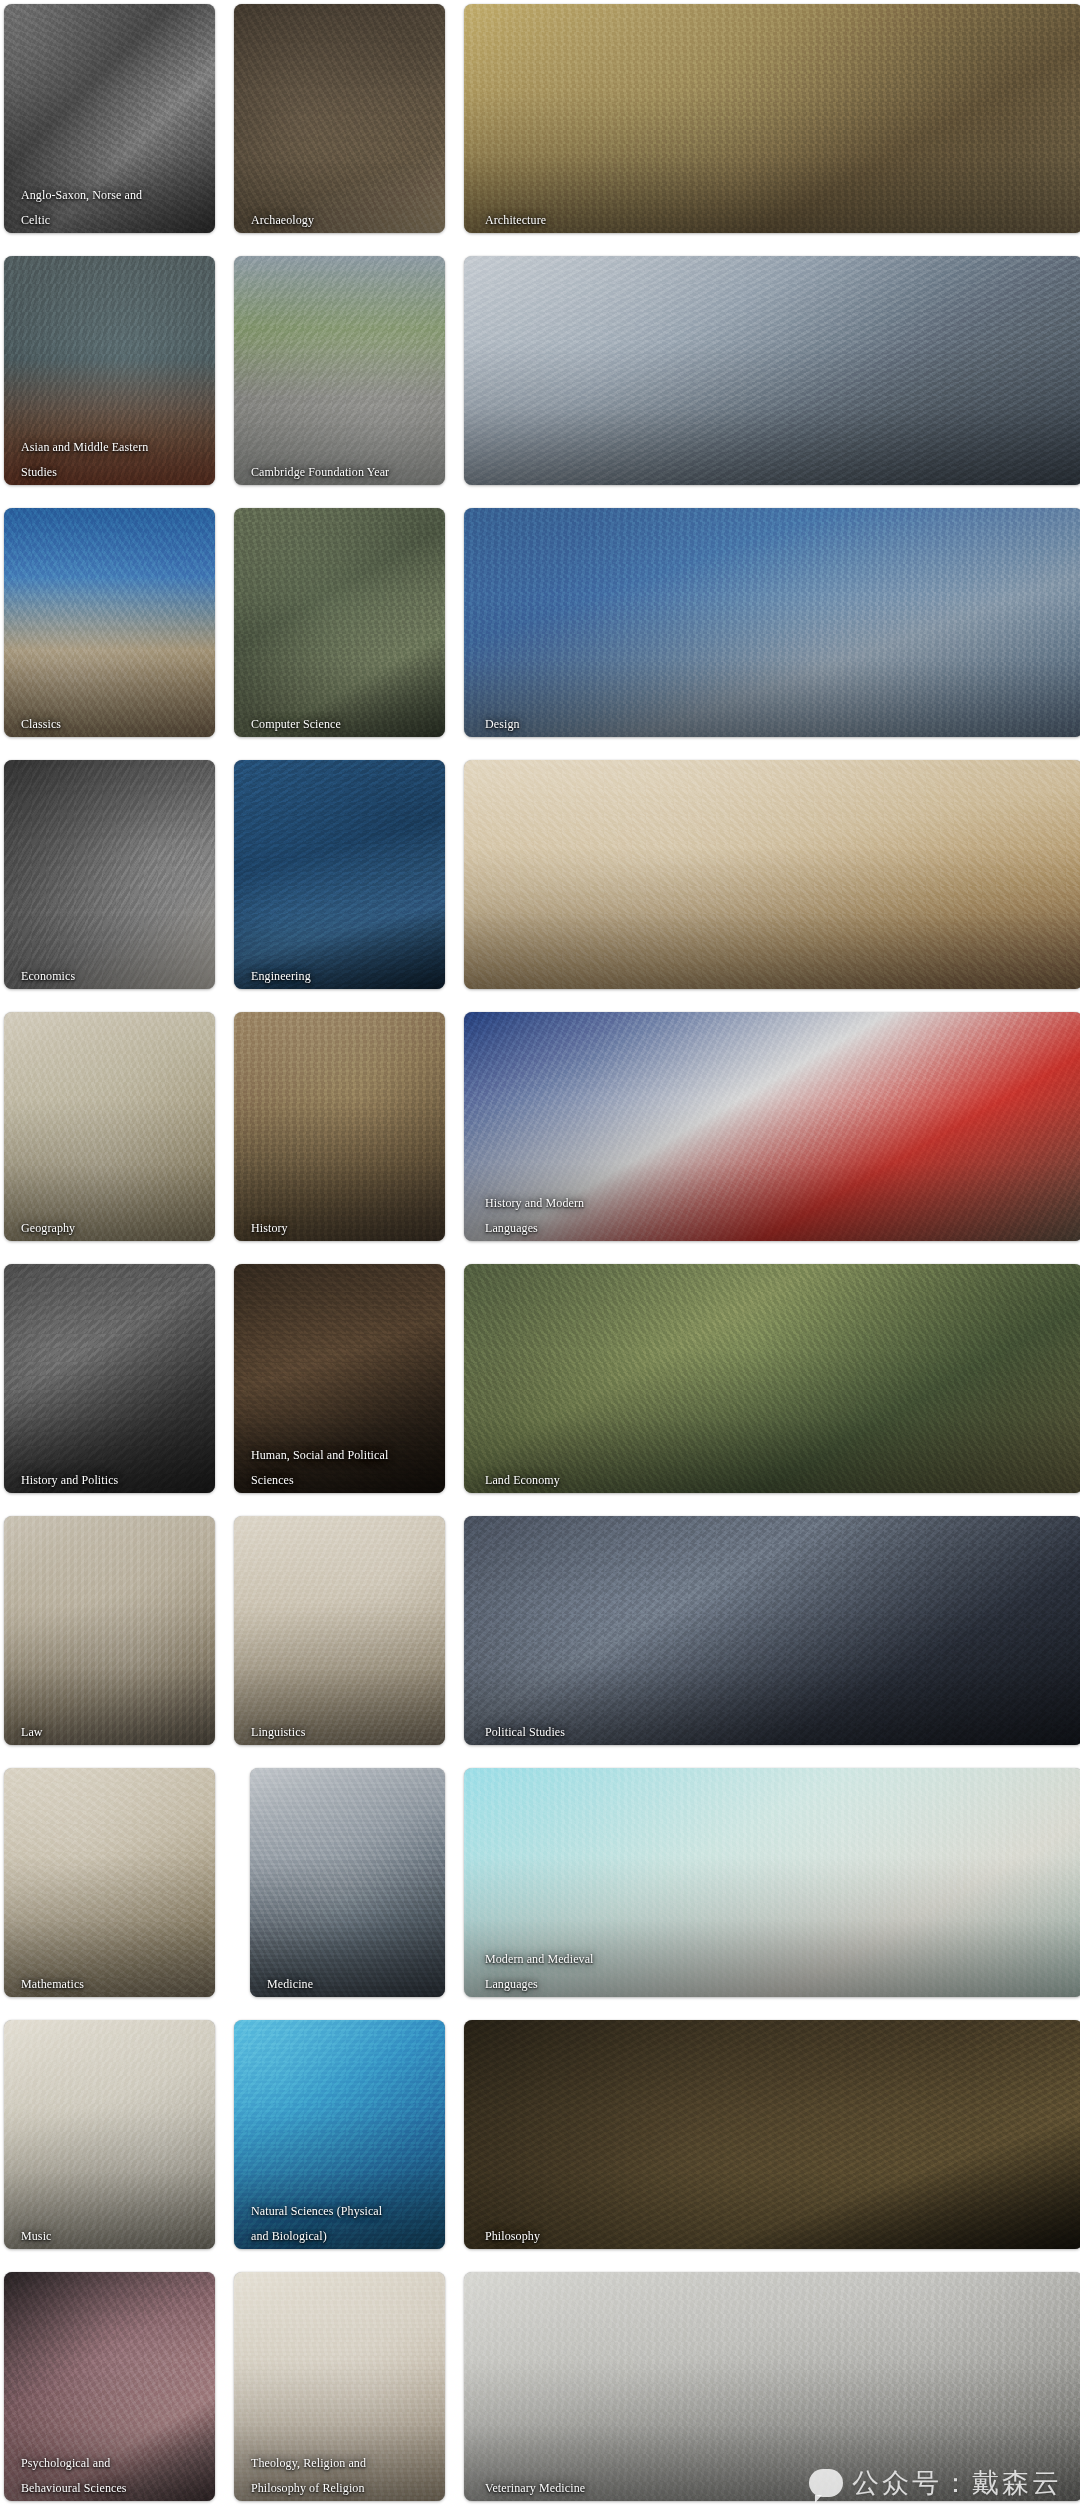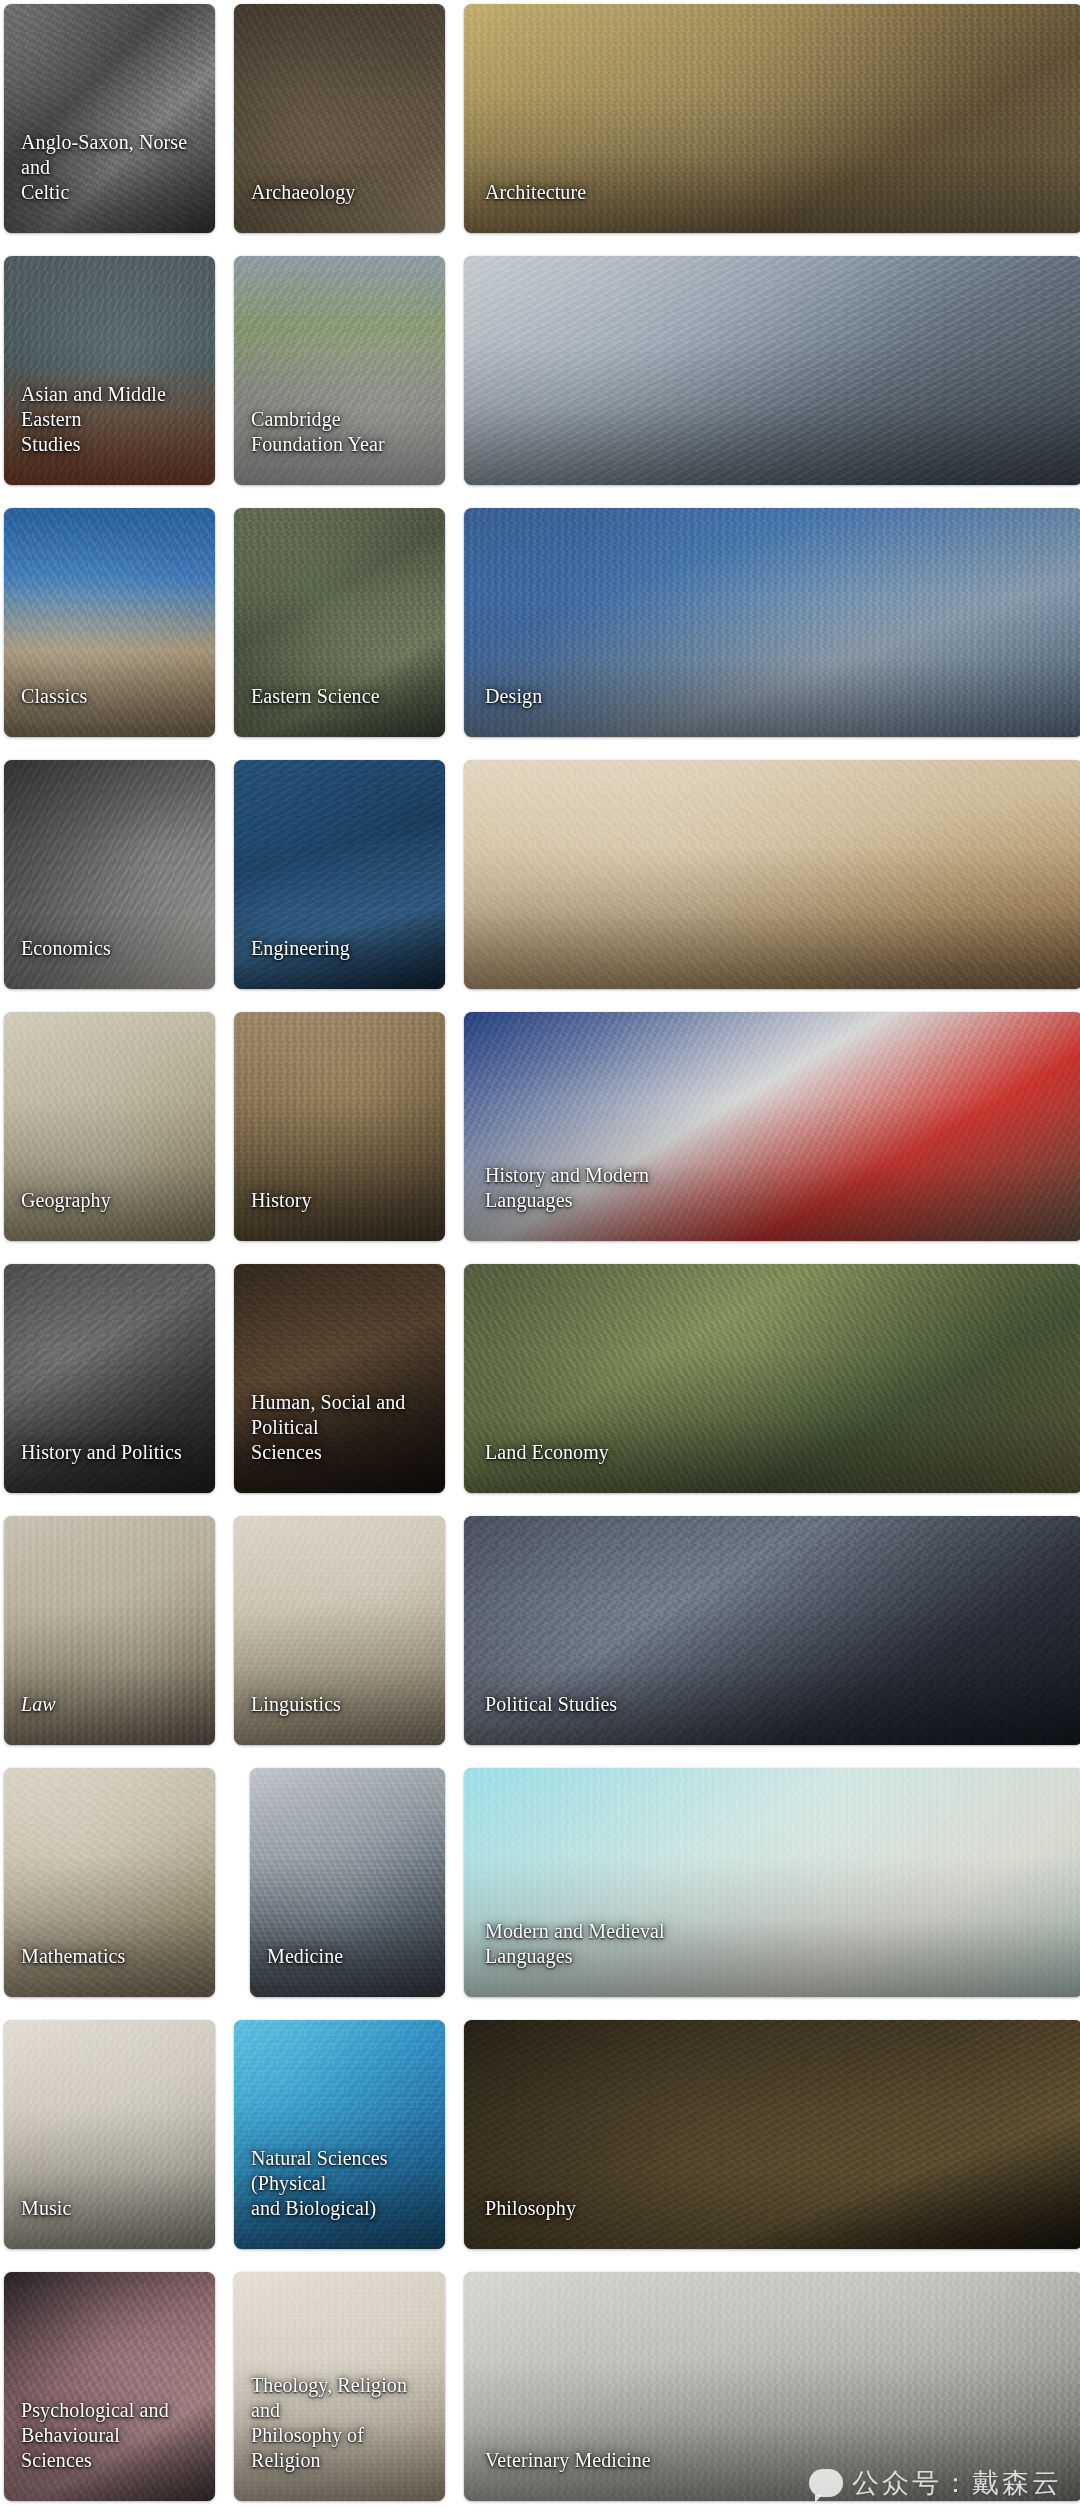--- a/index.html
+++ b/index.html
@@ -36,23 +36,23 @@
     background-size: 14px 14px, 9px 9px, 100% 100%;
     opacity: .5;
     mix-blend-mode: overlay;
   }
   .card .shade {
     position: absolute; left:0; right:0; bottom:0; height: 62%;
     background: linear-gradient(to top, rgba(0,0,0,0.42), rgba(0,0,0,0.10) 55%, rgba(0,0,0,0) 100%);
   }
   .card .label {
     position: absolute;
-    left: 17px; right: 22px; bottom: 28px;
+    left: 17px; right: 22px; bottom: 0;
     color: #ffffff;
-    font-size: 20px;
+    font-size: 12px;
     line-height: 25px;
     letter-spacing: .1px;
     text-shadow: 0 1px 2px rgba(0,0,0,.92), 0 0 5px rgba(0,0,0,.75), 0 0 11px rgba(0,0,0,.5);
     white-space: pre-line;
   }
   .c3 .label { left: 21px; }
   
   #watermark {
     position: absolute;
     right: 18px; bottom: 18px;
@@ -112,21 +112,21 @@
       <div class="shade"></div>
     </div>
     <div class="card" style="background-image: linear-gradient(rgb(47, 110, 168) 0%, rgb(74, 134, 188) 30%, rgb(185, 170, 142) 62%, rgb(140, 122, 94) 100%);">
       <div class="tex" style="background-image: repeating-linear-gradient(53deg, rgba(255, 255, 255, 0.1) 0px, rgba(255, 255, 255, 0.1) 3px, rgba(0, 0, 0, 0.1) 3px, rgba(0, 0, 0, 0.1) 7px), repeating-linear-gradient(121deg, rgba(255, 255, 255, 0.08) 0px, rgba(255, 255, 255, 0.08) 2px, rgba(0, 0, 0, 0.08) 2px, rgba(0, 0, 0, 0.08) 5px), radial-gradient(circle at 32% 74%, rgba(255, 255, 255, 0.22), rgba(0, 0, 0, 0.22) 70%);"></div>
       <div class="shade"></div>
       <div class="label">Classics</div>
     </div>
     <div class="card" style="background-image: linear-gradient(150deg, rgb(111, 122, 94) 0%, rgb(85, 96, 74) 40%, rgb(127, 138, 106) 70%, rgb(64, 74, 56) 100%);">
       <div class="tex" style="background-image: repeating-linear-gradient(76deg, rgba(255, 255, 255, 0.1) 0px, rgba(255, 255, 255, 0.1) 3px, rgba(0, 0, 0, 0.1) 3px, rgba(0, 0, 0, 0.1) 7px), repeating-linear-gradient(162deg, rgba(255, 255, 255, 0.08) 0px, rgba(255, 255, 255, 0.08) 2px, rgba(0, 0, 0, 0.08) 2px, rgba(0, 0, 0, 0.08) 5px), radial-gradient(circle at 45% 43%, rgba(255, 255, 255, 0.22), rgba(0, 0, 0, 0.22) 70%);"></div>
       <div class="shade"></div>
-      <div class="label">Eastern Science</div>
+      <div class="label">Computer Science</div>
     </div>
     <div class="card c3" style="background-image: linear-gradient(160deg, rgb(63, 110, 158) 0%, rgb(74, 122, 172) 30%, rgb(143, 160, 176) 64%, rgb(106, 127, 146) 100%);">
       <div class="tex" style="background-image: repeating-linear-gradient(99deg, rgba(255, 255, 255, 0.1) 0px, rgba(255, 255, 255, 0.1) 3px, rgba(0, 0, 0, 0.1) 3px, rgba(0, 0, 0, 0.1) 7px), repeating-linear-gradient(203deg, rgba(255, 255, 255, 0.08) 0px, rgba(255, 255, 255, 0.08) 2px, rgba(0, 0, 0, 0.08) 2px, rgba(0, 0, 0, 0.08) 5px), radial-gradient(circle at 58% 72%, rgba(255, 255, 255, 0.22), rgba(0, 0, 0, 0.22) 70%);"></div>
       <div class="shade"></div>
       <div class="label">Design</div>
     </div>
     <div class="card" style="background-image: linear-gradient(150deg, rgb(58, 58, 58) 0%, rgb(94, 94, 94) 35%, rgb(140, 140, 140) 68%, rgb(200, 196, 188) 100%);">
       <div class="tex" style="background-image: repeating-linear-gradient(122deg, rgba(255, 255, 255, 0.1) 0px, rgba(255, 255, 255, 0.1) 3px, rgba(0, 0, 0, 0.1) 3px, rgba(0, 0, 0, 0.1) 7px), repeating-linear-gradient(124deg, rgba(255, 255, 255, 0.08) 0px, rgba(255, 255, 255, 0.08) 2px, rgba(0, 0, 0, 0.08) 2px, rgba(0, 0, 0, 0.08) 5px), radial-gradient(circle at 71% 41%, rgba(255, 255, 255, 0.22), rgba(0, 0, 0, 0.22) 70%);"></div>
       <div class="shade"></div>
       <div class="label">Economics</div>
@@ -165,21 +165,21 @@
       <div class="tex" style="background-image: repeating-linear-gradient(43deg, rgba(255, 255, 255, 0.1) 0px, rgba(255, 255, 255, 0.1) 3px, rgba(0, 0, 0, 0.1) 3px, rgba(0, 0, 0, 0.1) 7px), repeating-linear-gradient(171deg, rgba(255, 255, 255, 0.08) 0px, rgba(255, 255, 255, 0.08) 2px, rgba(0, 0, 0, 0.08) 2px, rgba(0, 0, 0, 0.08) 5px), radial-gradient(circle at 34% 64%, rgba(255, 255, 255, 0.22), rgba(0, 0, 0, 0.22) 70%);"></div>
       <div class="shade"></div>
       <div class="label">Human, Social and Political
 Sciences</div>
     </div>
     <div class="card c3" style="background-image: linear-gradient(150deg, rgb(92, 106, 72) 0%, rgb(126, 138, 88) 35%, rgb(74, 90, 58) 68%, rgb(110, 106, 70) 100%);">
       <div class="tex" style="background-image: repeating-linear-gradient(66deg, rgba(255, 255, 255, 0.1) 0px, rgba(255, 255, 255, 0.1) 3px, rgba(0, 0, 0, 0.1) 3px, rgba(0, 0, 0, 0.1) 7px), repeating-linear-gradient(212deg, rgba(255, 255, 255, 0.08) 0px, rgba(255, 255, 255, 0.08) 2px, rgba(0, 0, 0, 0.08) 2px, rgba(0, 0, 0, 0.08) 5px), radial-gradient(circle at 47% 33%, rgba(255, 255, 255, 0.22), rgba(0, 0, 0, 0.22) 70%);"></div>
       <div class="shade"></div>
       <div class="label">Land Economy</div>
     </div>
-    <div class="card" style="background-image: linear-gradient(160deg, rgb(207, 201, 188) 0%, rgb(189, 181, 164) 38%, rgb(154, 144, 124) 70%, rgb(110, 101, 86) 100%); font-style: italic;">
+    <div class="card" style="background-image: linear-gradient(160deg, rgb(207, 201, 188) 0%, rgb(189, 181, 164) 38%, rgb(154, 144, 124) 70%, rgb(110, 101, 86) 100%);">
       <div class="tex" style="background-image: repeating-linear-gradient(89deg, rgba(255, 255, 255, 0.1) 0px, rgba(255, 255, 255, 0.1) 3px, rgba(0, 0, 0, 0.1) 3px, rgba(0, 0, 0, 0.1) 7px), repeating-linear-gradient(133deg, rgba(255, 255, 255, 0.08) 0px, rgba(255, 255, 255, 0.08) 2px, rgba(0, 0, 0, 0.08) 2px, rgba(0, 0, 0, 0.08) 5px), radial-gradient(circle at 60% 62%, rgba(255, 255, 255, 0.22), rgba(0, 0, 0, 0.22) 70%);"></div>
       <div class="shade"></div>
       <div class="label">Law</div>
     </div>
     <div class="card" style="background-image: linear-gradient(160deg, rgb(224, 218, 206) 0%, rgb(206, 198, 182) 38%, rgb(176, 166, 146) 70%, rgb(142, 132, 114) 100%);">
       <div class="tex" style="background-image: repeating-linear-gradient(112deg, rgba(255, 255, 255, 0.1) 0px, rgba(255, 255, 255, 0.1) 3px, rgba(0, 0, 0, 0.1) 3px, rgba(0, 0, 0, 0.1) 7px), repeating-linear-gradient(174deg, rgba(255, 255, 255, 0.08) 0px, rgba(255, 255, 255, 0.08) 2px, rgba(0, 0, 0, 0.08) 2px, rgba(0, 0, 0, 0.08) 5px), radial-gradient(circle at 73% 31%, rgba(255, 255, 255, 0.22), rgba(0, 0, 0, 0.22) 70%);"></div>
       <div class="shade"></div>
       <div class="label">Linguistics</div>
     </div>
     <div class="card c3" style="background-image: linear-gradient(150deg, rgb(74, 82, 96) 0%, rgb(110, 120, 134) 36%, rgb(46, 52, 64) 70%, rgb(26, 30, 38) 100%);">

